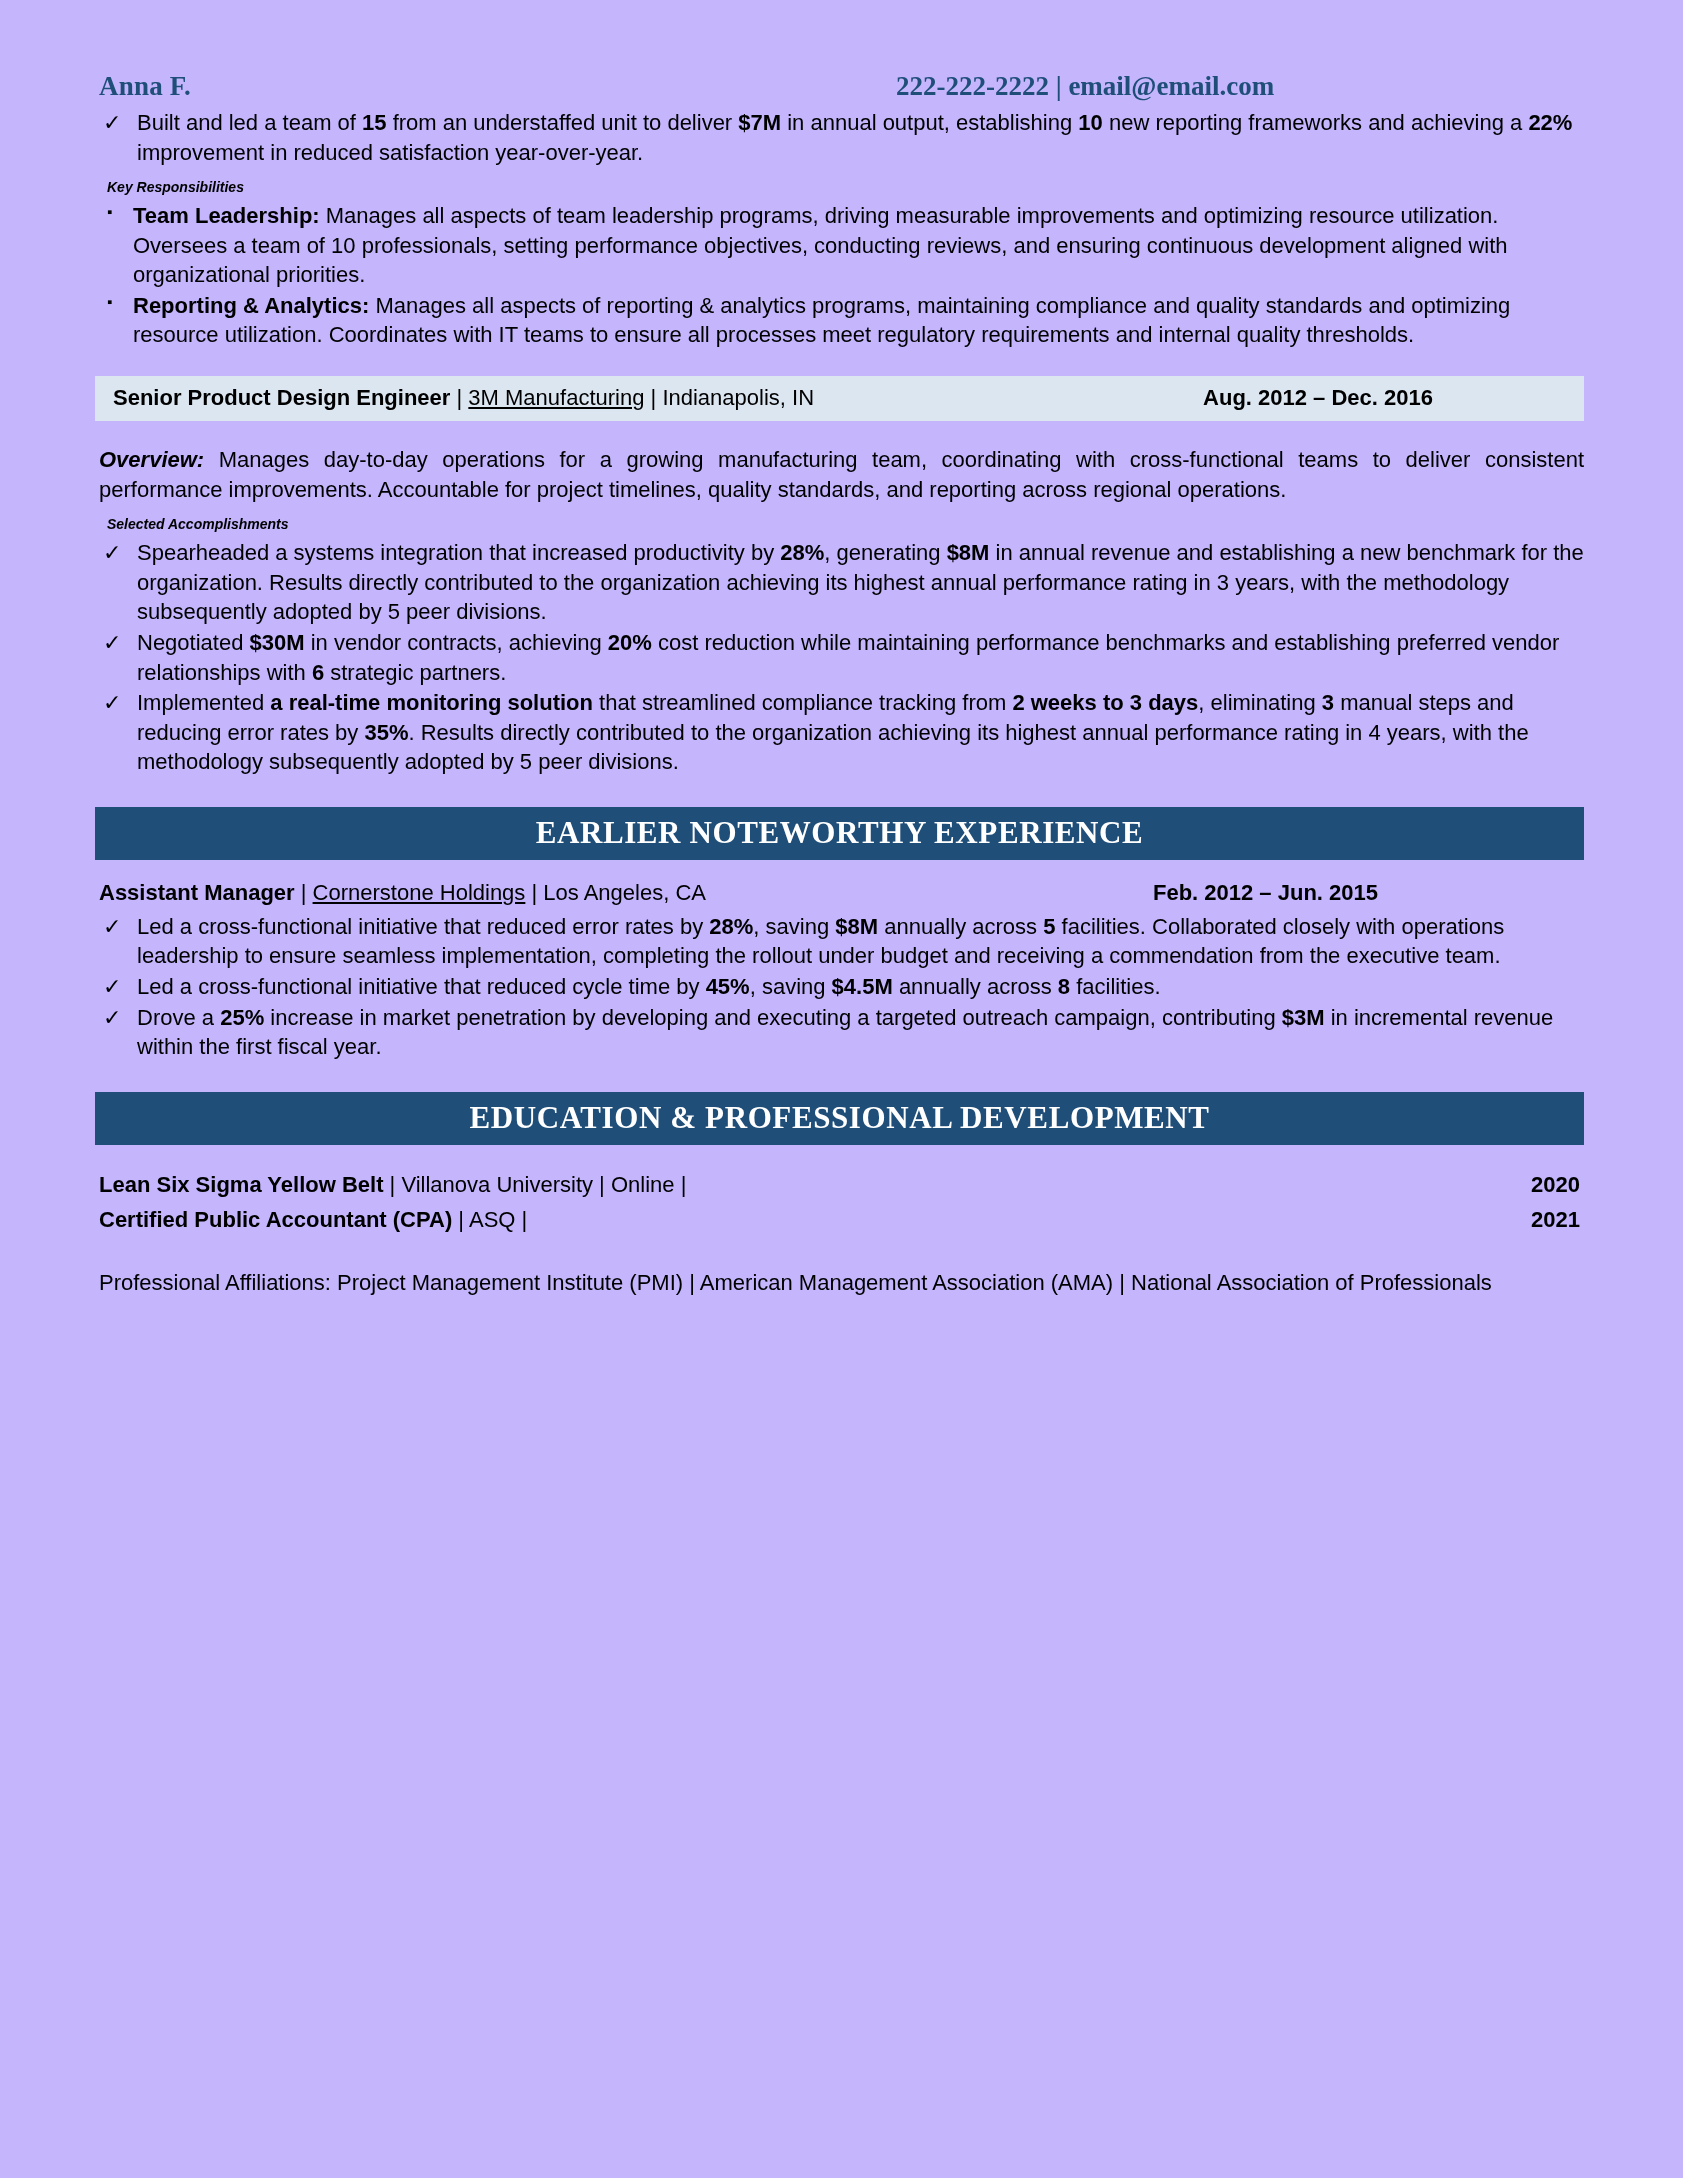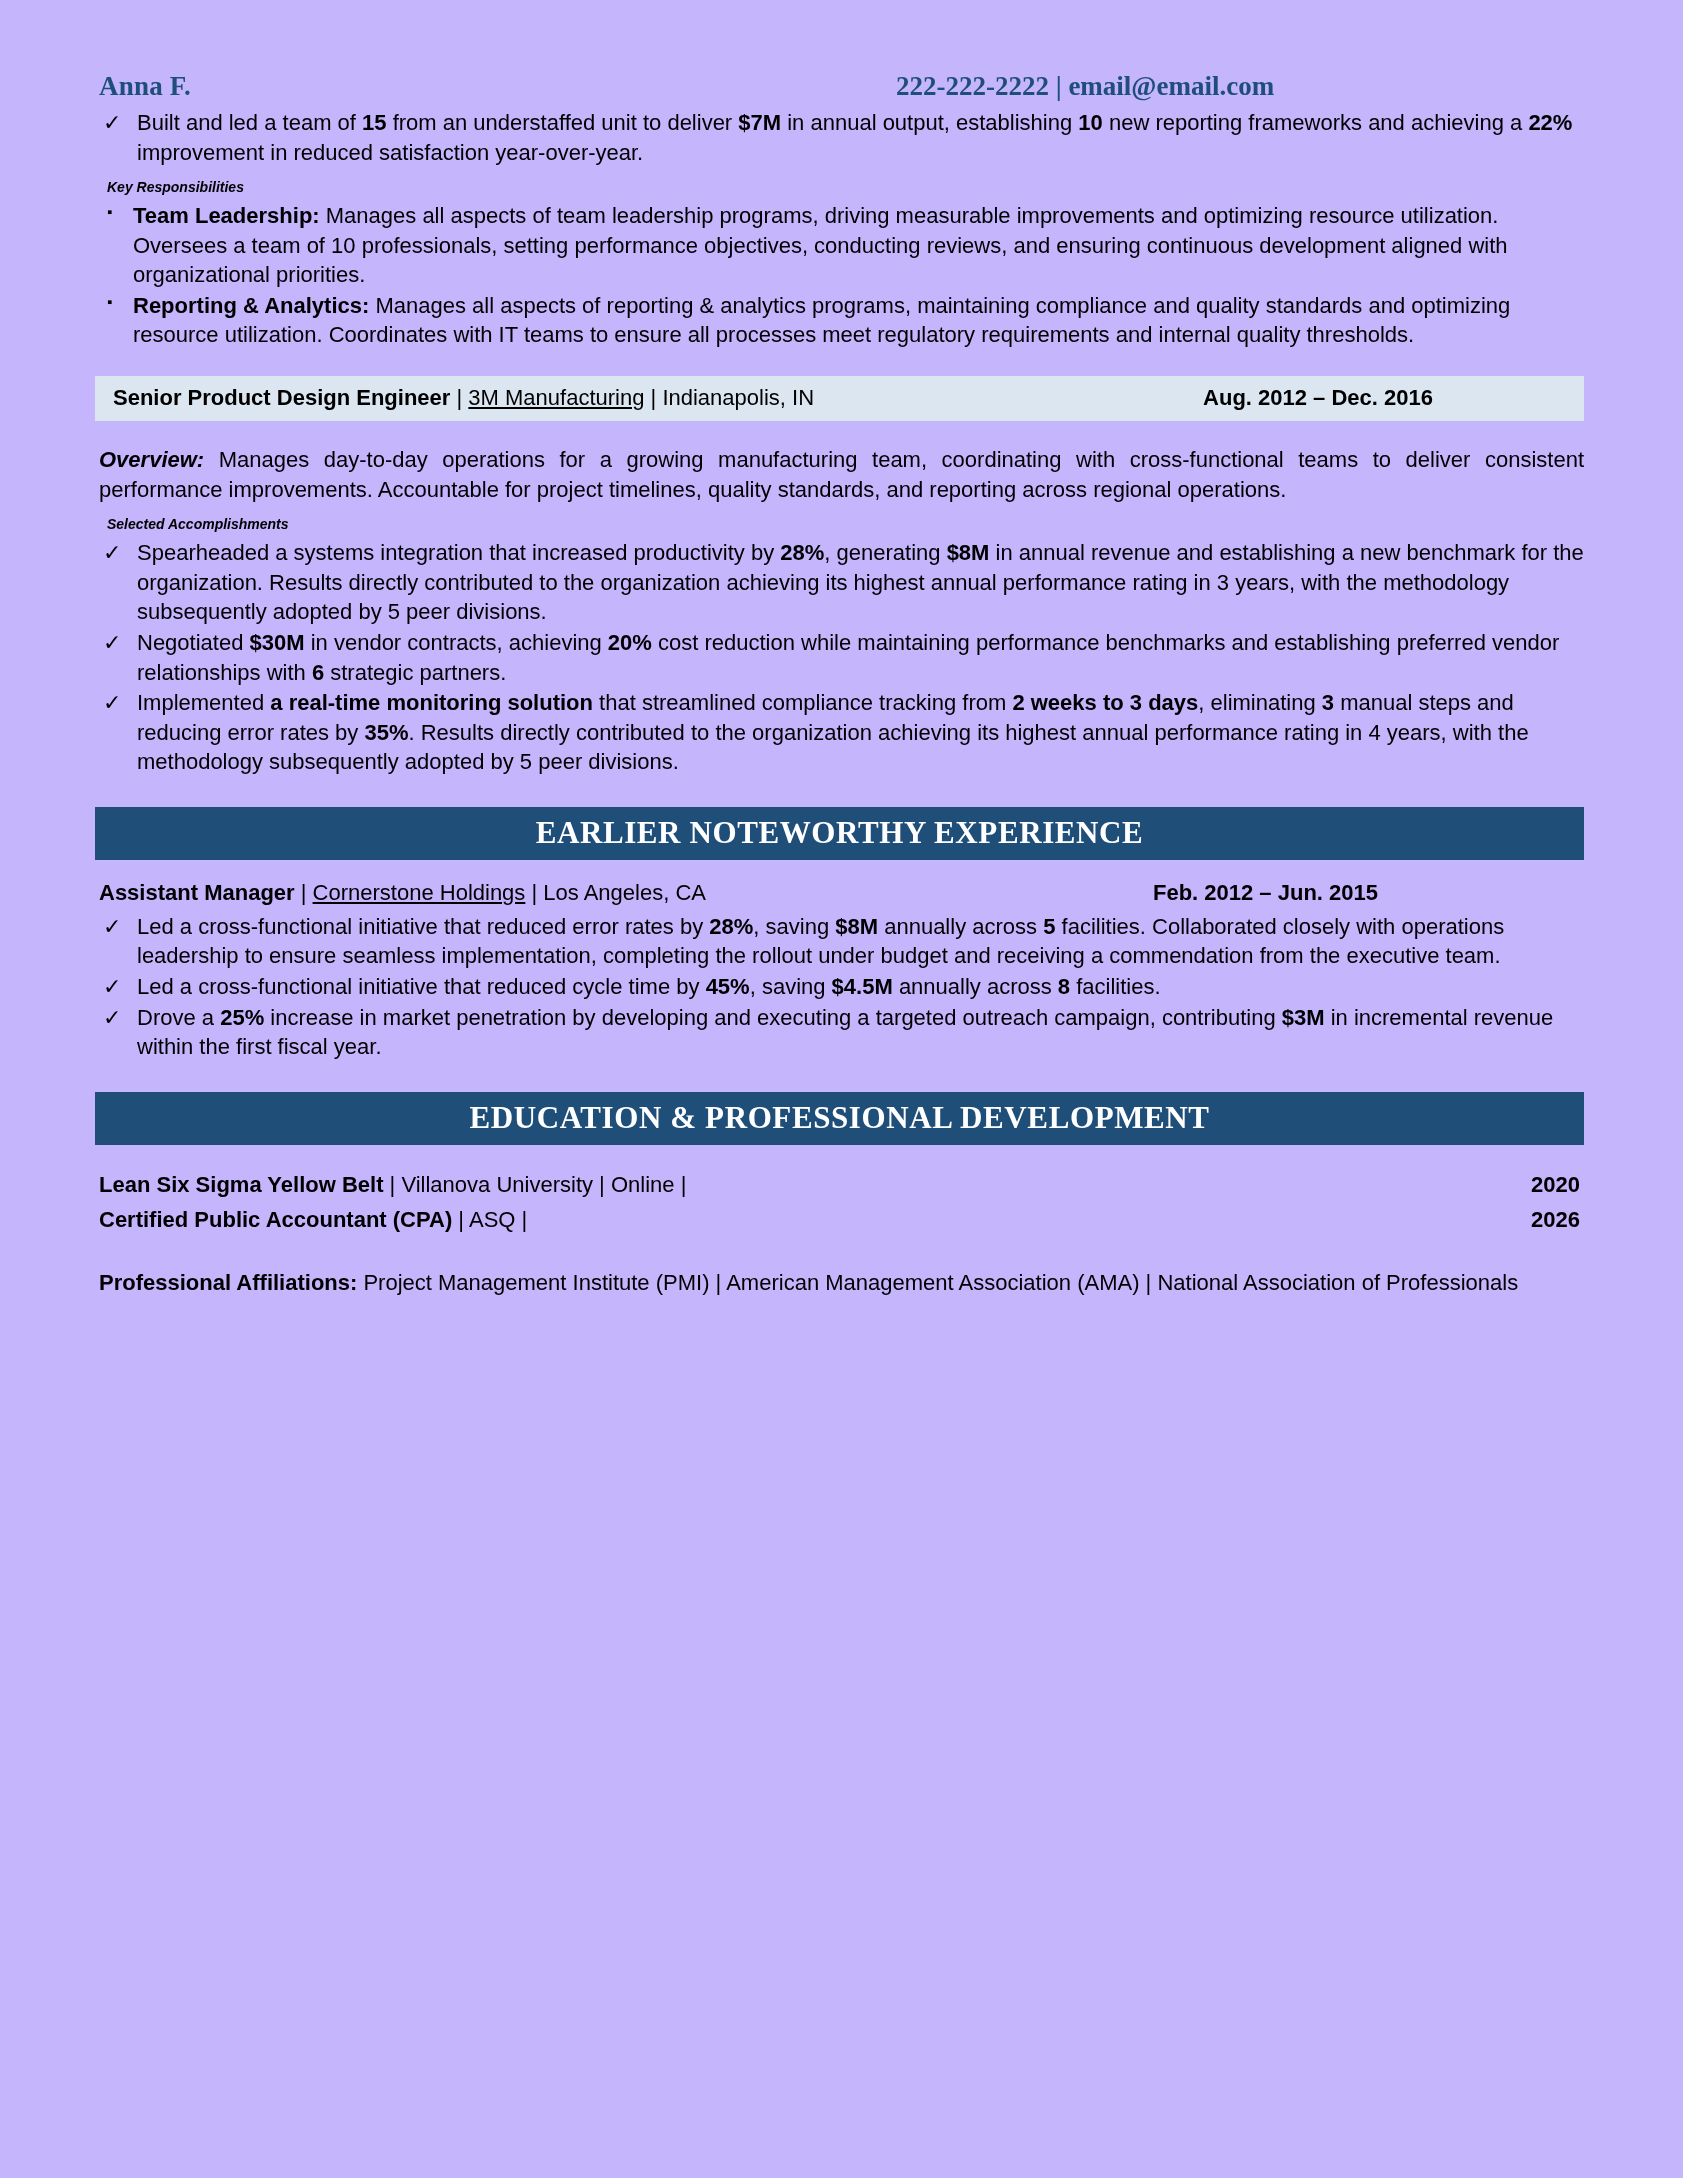--- a/index.html
+++ b/index.html
@@ -161,21 +161,21 @@
     margin-left: auto;
     margin-right: 4px;
     white-space: nowrap;
   }
 
   .affil {
     font-size: 22px;
     line-height: 1.345;
     margin: 30px 0 0 4px;
   }
-  .affil .lbl { font-weight: bold; }
+  .affil .lbl { font-weight: normal; }
 
   .sp6 { height: 6px; }
 </style>
 </head>
 <body>
 
 <div class="page">
 
   <div class="hdr">
     <div class="hdr-name">Anna F.</div>
@@ -228,21 +228,21 @@
 
   <div class="sec-bar">EDUCATION &amp; PROFESSIONAL DEVELOPMENT</div>
 
   <div class="edu-rows" id="edu-rows">
       <div class="edu-row">
         <div><span class="deg">Lean Six Sigma Yellow Belt</span><span class="rest"> |  Villanova University | Online  |</span></div>
         <div class="date">2020</div>
       </div>
       <div class="edu-row">
         <div><span class="deg">Certified Public Accountant (CPA)</span><span class="rest"> |  ASQ  |</span></div>
-        <div class="date">2026</div>
+        <div class="date">2021</div>
       </div>
     </div>
 
   <div class="affil">
     <span class="lbl">Professional Affiliations:</span><span> Project Management Institute (PMI)  |  American Management Association (AMA)  |  National Association of Professionals</span>
   </div>
 
 </div>
 
 

